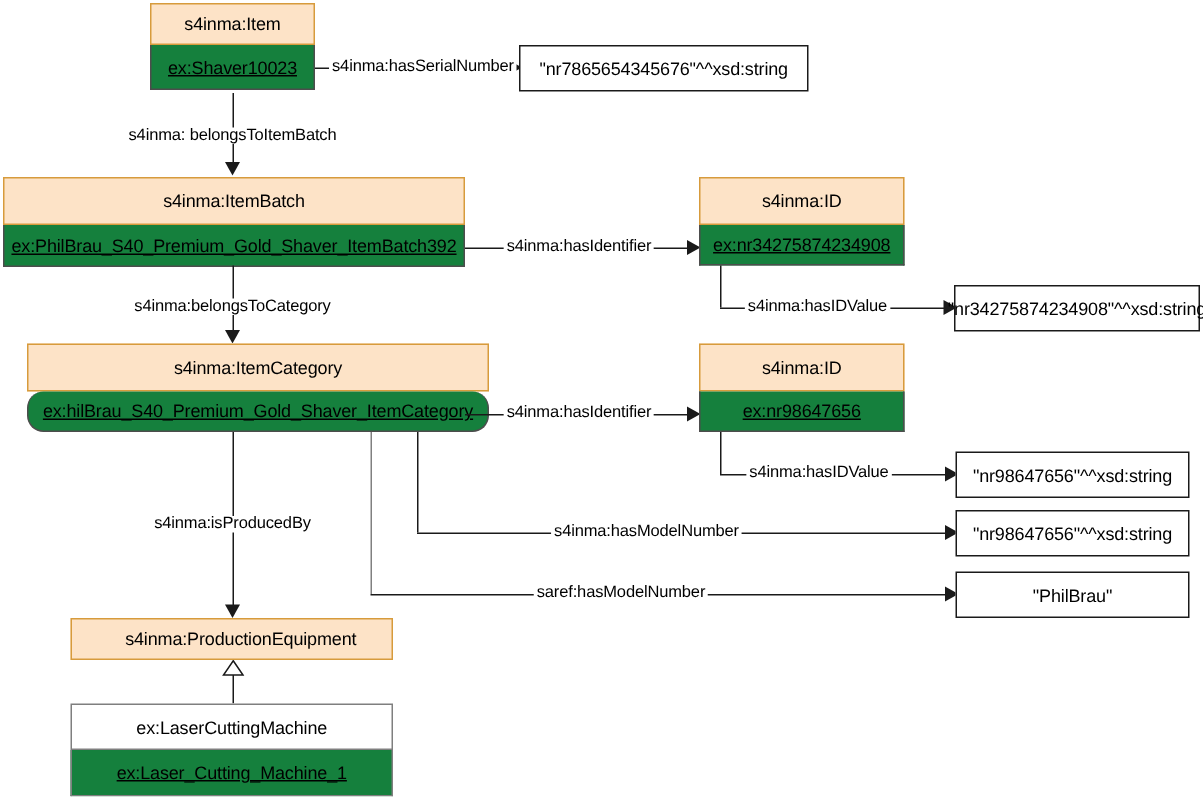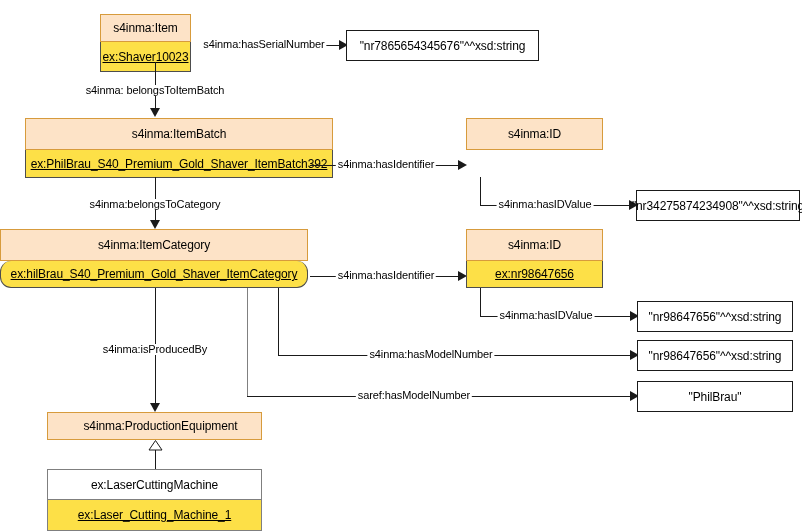--- a/index.html
+++ b/index.html
@@ -33,21 +33,21 @@
     justify-content:center;
     letter-spacing:-0.1px;
   }
   .node .hdr.plain{
     background:#ffffff;
     border:1px solid #7f7f7f;
   }
   .node .inst{
     box-sizing:border-box;
     width:100%;
-    background:#fde047;
+    background:#15803d;
     border:1px solid #4d4d4d;
     border-top:none;
     color:#000;
     font-size:12px;
     line-height:1;
     display:flex;
     align-items:center;
     justify-content:center;
     letter-spacing:-0.1px;
   }
@@ -101,64 +101,67 @@
     border-left:5px solid transparent;
     border-right:5px solid transparent;
     border-top:9px solid #1a1a1a;
   }
 </style>
 </head>
 <body>
 
 <div id="canvas">
 
-  <div class="node" style="left:100px; top:14px; width:91px;">
+  <div class="node" style="left:100px; top:2px; width:110px;">
     <div class="hdr" style="height:28px;">s4inma:Item</div>
     <div class="inst" style="height:30px;">
         <span>ex:Shaver10023</span>
       </div>
   </div>
 
   <div class="hline" style="left:210px; top:45px; width:136px;"></div>
   <div class="arrow-r" style="left:339px; top:40px;"></div>
-  <div class="elabel ctr" style="left:264px; top:39px;">s4inma:hasSerialNumber</div>
+  <div class="elabel ctr" style="left:282px; top:39px;">s4inma:hasSerialNumber</div>
 
   <div class="lit" style="left:346px; top:30px; width:193px; height:31px;">"nr7865654345676"^^xsd:string</div>
 
   <div class="vline" style="left:155px; top:62px; height:49px;"></div>
   <div class="arrow-d" style="left:150px; top:108px;"></div>
   <div class="elabel ctr" style="left:155px; top:85px;">s4inma: belongsToItemBatch</div>
 
-  <div class="node" style="left:2px; top:118px; width:308px;margin-left:23px;">
+  <div class="node" style="left:2px; top:118px; width:308px;">
     <div class="hdr" style="height:32px;">s4inma:ItemBatch</div>
     <div class="inst" style="height:28px;">
         <span>ex:PhilBrau_S40_Premium_Gold_Shaver_ItemBatch392</span>
       </div>
   </div>
 
   <div class="hline" style="left:310px; top:165px; width:152px;"></div>
   <div class="arrow-r" style="left:458px; top:160px;"></div>
   <div class="elabel ctr" style="left:386px; top:159px;">s4inma:hasIdentifier</div>
 
   <div class="vline" style="left:155px; top:177px; height:47px;"></div>
   <div class="arrow-d" style="left:150px; top:220px;"></div>
   <div class="elabel ctr" style="left:155px; top:199px;">s4inma:belongsToCategory</div>
 
   <div class="node" style="left:466px; top:118px; width:137px;">
     <div class="hdr" style="height:32px;">s4inma:ID</div>
+    <div class="inst" style="height:27px;">
+        <span>ex:nr34275874234908</span>
+      </div>
   </div>
 
   <div class="vline" style="left:480px; top:177px; height:28px;"></div>
   <div class="hline" style="left:480px; top:205px; width:154px;"></div>
   <div class="arrow-r" style="left:629px; top:200px;"></div>
   <div class="elabel ctr" style="left:545px; top:199px;">s4inma:hasIDValue</div>
 
   <div class="lit" style="left:636px; top:190px; width:164px; height:31px;">"nr34275874234908"^^xsd:string</div>
 
-  <div class="node" style="left:0; top:229px; width:308px;">
+  <div class="node" style="left:18px; top:229px; width:308px;">
     <div class="hdr" style="height:32px;">s4inma:ItemCategory</div>
     <div class="inst" style="height:27px;border-radius:11px;">
         <span>ex:hilBrau_S40_Premium_Gold_Shaver_ItemCategory</span>
       </div>
   </div>
 
   <div class="hline" style="left:310px; top:276px; width:152px;"></div>
   <div class="arrow-r" style="left:458px; top:271px;"></div>
   <div class="elabel ctr" style="left:386px; top:270px;">s4inma:hasIdentifier</div>
 

